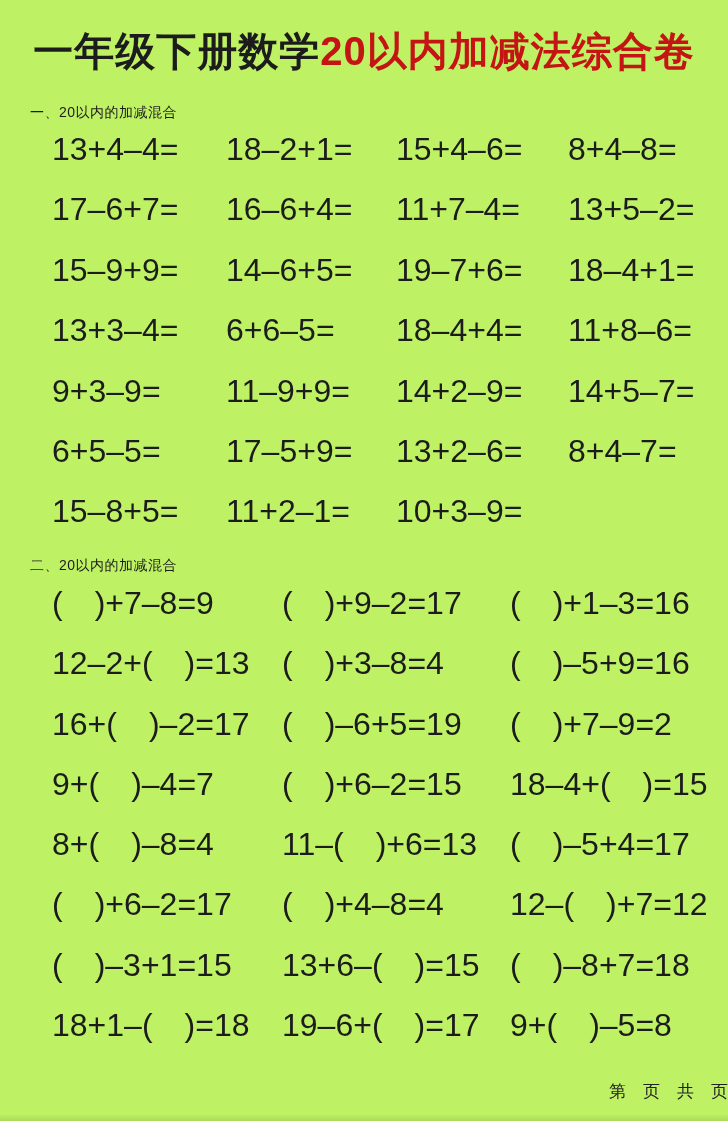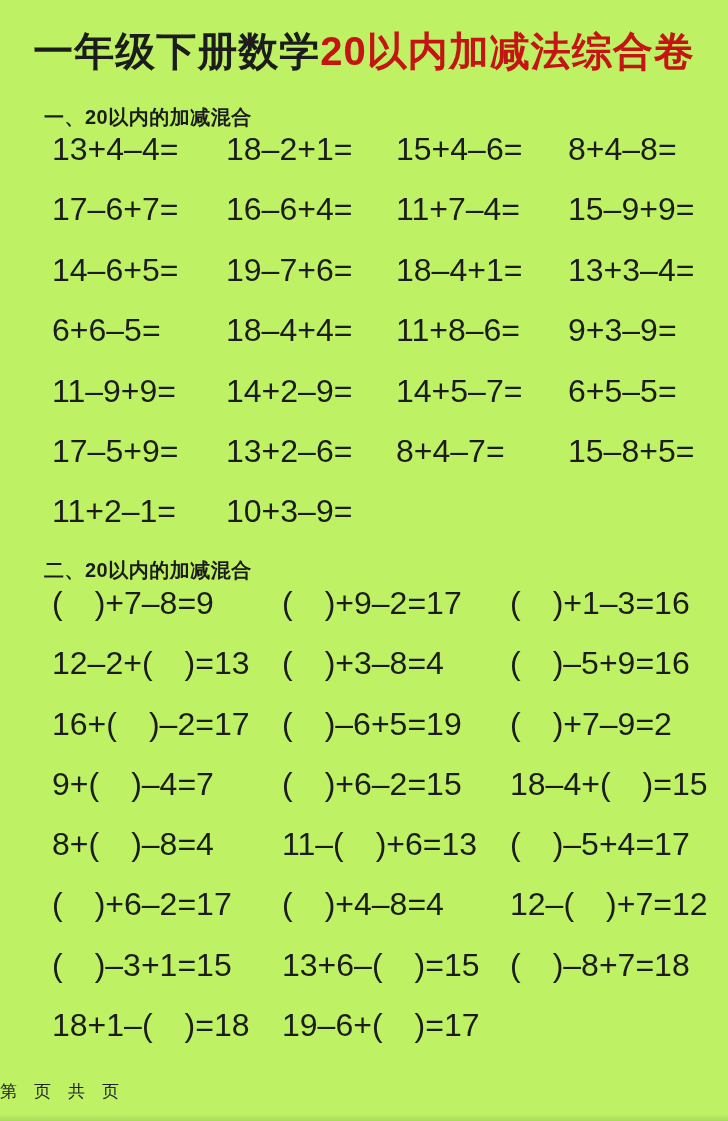--- a/index.html
+++ b/index.html
@@ -20,24 +20,23 @@
     margin: 0;
     text-align: center;
     font-size: 40px;
     font-weight: bold;
     letter-spacing: 1px;
     white-space: nowrap;
   }
   .sec-head {
     position: absolute;
     left: 30px;
-    font-size: 20px;
-    font-weight: bold;
+    font-size: 14px;
+    font-weight: normal;
     letter-spacing: 0.5px;
-    margin-left: 14px;
   }
   .sec-head.s1 { top: 104px; }
   .sec-head.s2 { top: 557px; }
   .grid {
     position: absolute;
     left: 52px;
     width: 660px;
     display: grid;
     font-size: 32px;
     line-height: 1.05;
@@ -51,21 +50,21 @@
     top: 587px;
     grid-template-columns: 230px 228px 1fr;
     grid-auto-rows: 60.3px;
   }
   .cell { white-space: nowrap; }
   .footer {
     position: absolute;
     top: 1080px;
     left: 0;
     width: 100%;
-    text-align: left;
+    text-align: right;
     font-size: 17px;
     color: #222;
   }
   .scan-edge {
     position: absolute;
     bottom: 0;
     left: 0;
     right: 0;
     height: 7px;
     background: linear-gradient(to bottom, rgba(0,0,0,0), rgba(0,0,0,0.10));
@@ -81,20 +80,21 @@
   <div class="sec-head s1">一、20以内的加减混合</div>
 
   <div class="grid grid4" id="grid1">
       <div class="cell">13+4–4=</div>
       <div class="cell">18–2+1=</div>
       <div class="cell">15+4–6=</div>
       <div class="cell">8+4–8=</div>
       <div class="cell">17–6+7=</div>
       <div class="cell">16–6+4=</div>
       <div class="cell">11+7–4=</div>
+      <div class="cell">13+5–2=</div>
       <div class="cell">15–9+9=</div>
       <div class="cell">14–6+5=</div>
       <div class="cell">19–7+6=</div>
       <div class="cell">18–4+1=</div>
       <div class="cell">13+3–4=</div>
       <div class="cell">6+6–5=</div>
       <div class="cell">18–4+4=</div>
       <div class="cell">11+8–6=</div>
       <div class="cell">9+3–9=</div>
       <div class="cell">11–9+9=</div>
@@ -128,19 +128,20 @@
       <div class="cell">11–(　)+6=13</div>
       <div class="cell">(　)–5+4=17</div>
       <div class="cell">(　)+6–2=17</div>
       <div class="cell">(　)+4–8=4</div>
       <div class="cell">12–(　)+7=12</div>
       <div class="cell">(　)–3+1=15</div>
       <div class="cell">13+6–(　)=15</div>
       <div class="cell">(　)–8+7=18</div>
       <div class="cell">18+1–(　)=18</div>
       <div class="cell">19–6+(　)=17</div>
+      <div class="cell">9+(　)–5=8</div>
     </div>
 
   <div class="footer">第　页　共　页</div>
 
   <div class="scan-edge"></div>
 
 </div>
 
 </body></html>

